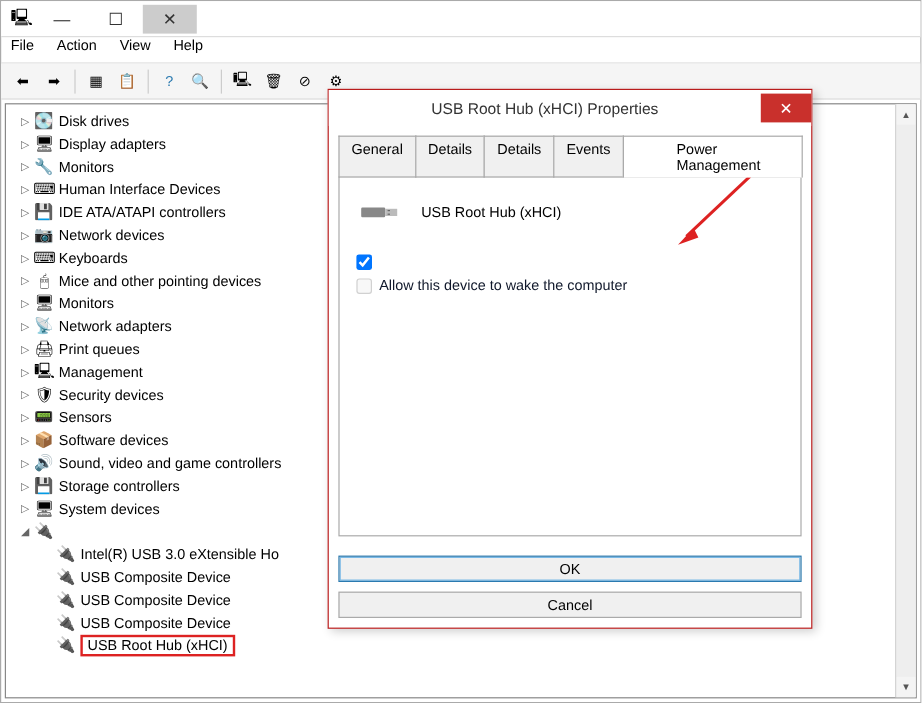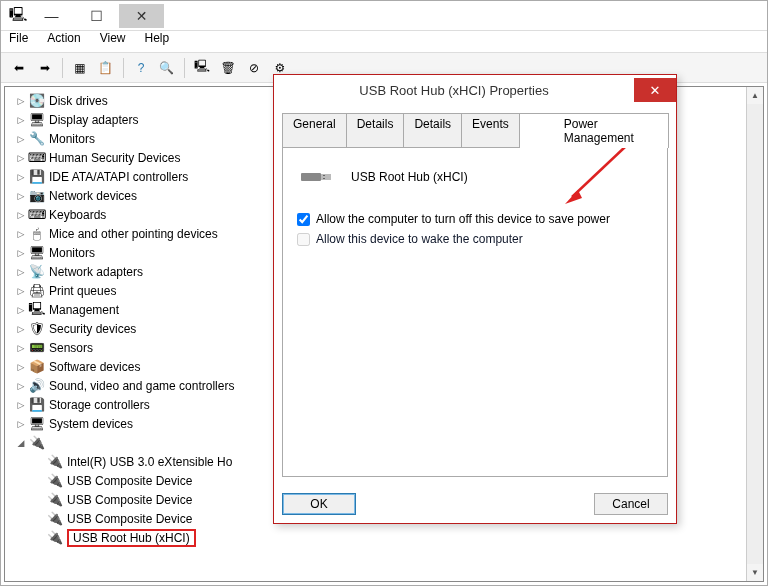--- a/index.html
+++ b/index.html
@@ -48,21 +48,21 @@
 .tab-content { flex: 1; margin: 0 8px 8px 8px; border: 1px solid #aaa; margin-top: -1px; padding: 14px; display: flex; flex-direction: column; }
 .device-row { display: flex; align-items: center; margin-bottom: 20px; }
 .device-icon { width: 40px; height: 30px; margin-right: 14px; display: flex; align-items: center; justify-content: center; font-size: 18px; }
 .device-name { font-size: 12px; }
 
 .checkbox-row { display: flex; align-items: center; margin-bottom: 6px; }
 .checkbox-row input { margin-right: 6px; }
 .checkbox-row label { font-size: 12px; }
 .checkbox-row.disabled label { color: #0f172a; }
 
-.dialog-buttons { display: flex; justify-content: space-between; gap: 8px; padding: 8px; }
+.dialog-buttons { display: flex; justify-content: space-between; gap: 8px; padding: 8px; flex-direction: column; }
 .dlg-btn { min-width: 74px; height: 22px; border: 1px solid #aaa; background: #f0f0f0; font-size: 12px; display: flex; align-items: center; justify-content: center; }
 .dlg-btn.primary { border: 1px solid #2a7ab0; box-shadow: 0 0 0 1px #7ab9e6 inset; }
 
 
 .arrow-annotation { position: absolute; left: 560px; top: 142px; width: 70px; height: 65px; pointer-events: none; }
 </style>
 </head>
 <body>
 
 <div class="main-window">
@@ -112,21 +112,21 @@
           <span class="tree-label">Display adapters</span>
         </div>
         <div class="tree-item">
           <span class="tree-expand">▷</span>
           <span class="tree-icon">🔧</span>
           <span class="tree-label">Monitors</span>
         </div>
         <div class="tree-item">
           <span class="tree-expand">▷</span>
           <span class="tree-icon">⌨</span>
-          <span class="tree-label">Human Security Devices</span>
+          <span class="tree-label">Human Interface Devices</span>
         </div>
         <div class="tree-item">
           <span class="tree-expand">▷</span>
           <span class="tree-icon">💾</span>
           <span class="tree-label">IDE ATA/ATAPI controllers</span>
         </div>
         <div class="tree-item">
           <span class="tree-expand">▷</span>
           <span class="tree-icon">📷</span>
           <span class="tree-label">Network devices</span>
@@ -246,21 +246,20 @@
             <rect x="22" y="9" width="10" height="6" fill="#bbb"></rect>
             <rect x="24" y="10" width="2" height="1" fill="#666"></rect>
             <rect x="24" y="13" width="2" height="1" fill="#666"></rect>
           </svg>
       </div>
       <div class="device-name">USB Root Hub (xHCI)</div>
     </div>
 
     <div class="checkbox-row">
       <input type="checkbox" checked="" style="">
-      <label>Allow the computer to turn off this device to save power</label>
     </div>
 
     <div class="checkbox-row disabled">
       <input type="checkbox" disabled="" style="">
       <label>Allow this device to wake the computer</label>
     </div>
 
     <div style="flex:1"></div>
   </div>
 

